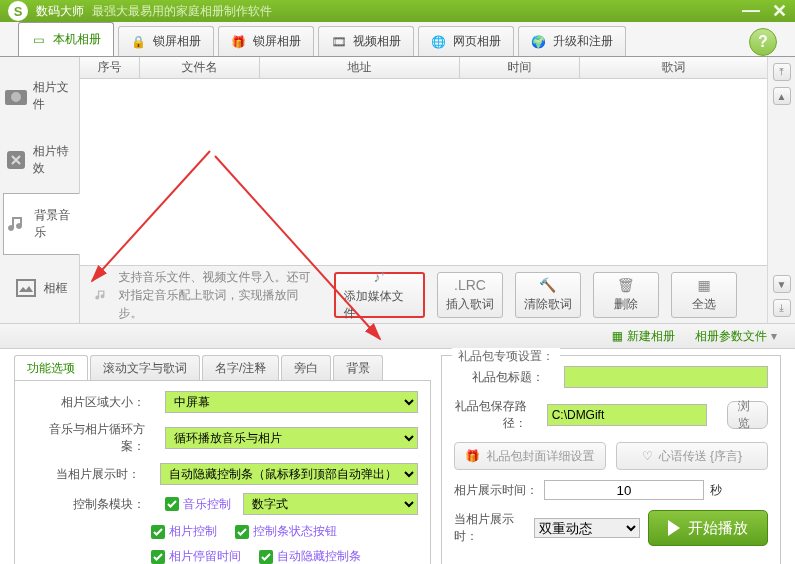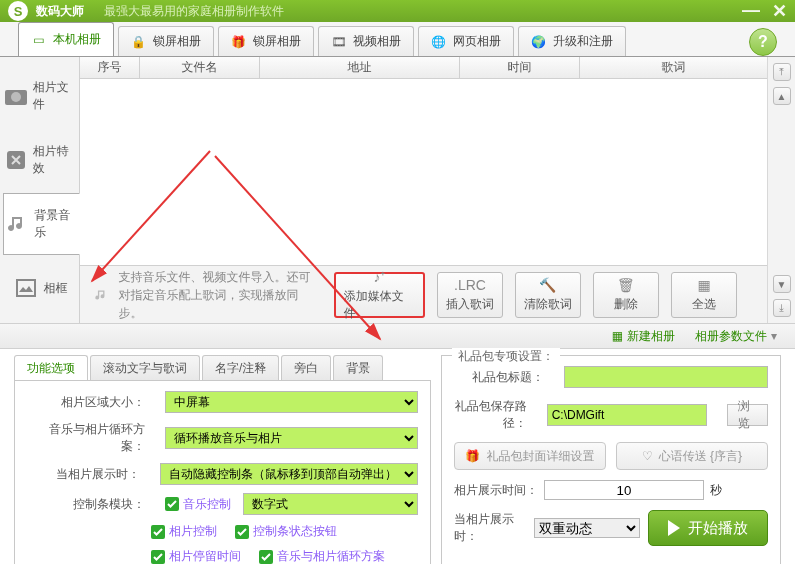--- a/index.html
+++ b/index.html
@@ -1,20 +1,20 @@
 <!DOCTYPE html>
 <html><head>
 <meta charset="utf-8">
 <style>
 html,body{margin:0;padding:0;font-family:"Microsoft YaHei","SimSun",sans-serif;font-size:12px;color:#333;background:#fff}
 *{box-sizing:border-box}
 .window{width:795px;height:564px;background:#fff;display:flex;flex-direction:column;position:relative;overflow:hidden}
 .titlebar{height:28px;background:linear-gradient(#84c22e,#6fa827);display:flex;align-items:center;color:#fff;padding:0 8px}
 .titlebar .logo{width:20px;height:20px;background:#fff;border-radius:50%;margin-right:8px;display:flex;align-items:center;justify-content:center;color:#6fa827;font-weight:bold;font-size:13px}
-.titlebar .title{font-weight:bold;margin-right:20px}
+.titlebar .title{font-weight:normal;margin-right:8px}
 .titlebar .sub{color:#d8efb8}
 .titlebar .wc{margin-left:auto;display:flex;gap:12px;font-size:18px;font-weight:bold;cursor:pointer}
 .titlebar .wc span{opacity:.9}
 .tbar-gap{height:10px;background:#f5f5f5}
 .tabrow{height:36px;display:flex;align-items:flex-end;padding:0 18px;background:#f5f5f5;position:relative}
 .tab{border:1px solid #c0c0c0;border-bottom:none;background:linear-gradient(#fafafa,#ececec);display:flex;align-items:center;gap:6px;padding:0 12px;height:30px;margin-right:4px;border-radius:3px 3px 0 0;cursor:pointer;color:#444}
 .tab.active{background:#fff;height:34px;color:#2e8b00;border-color:#9a9a9a}
 .tab .ic{width:16px;height:16px;display:inline-flex;align-items:center;justify-content:center}
 .help{margin-left:auto;width:28px;height:28px;border-radius:50%;background:linear-gradient(#bfe38e,#8ec748);color:#fff;font-weight:bold;display:flex;align-items:center;justify-content:center;font-size:16px;border:1px solid #6fa827;cursor:pointer}
 .body{flex:1;border-top:1px solid #9a9a9a;background:#fff;display:flex;flex-direction:column;position:relative}
@@ -47,21 +47,21 @@
 .frow label{width:118px;text-align:right;color:#555}
 .frow select,.frow input[type=text]{flex:1;height:22px;border:1px solid #b8b8b8;background:#bef264;font-size:12px;padding:0 4px}
 .frow select{appearance:auto}
 .chkline{display:flex;align-items:center;gap:18px;padding-left:124px;flex-wrap:wrap}
 .chk{display:flex;align-items:center;gap:4px;color:#8b5cf6}
 .chk svg{width:14px;height:14px}
 .giftbox{width:340px;border:1px solid #c8c8c8;padding:10px 12px;display:flex;flex-direction:column;gap:10px;position:relative}
 .giftbox .legend{position:absolute;top:-8px;left:10px;background:#fff;padding:0 6px;color:#666}
 .giftbox .frow label{width:90px}
 .giftbox input[type=text]{width:160px}
-.giftbox .bbtn{height:22px;padding:0 10px;border:1px solid #c0c0c0;background:linear-gradient(#fafafa,#eaeaea);border-radius:0;cursor:pointer;display:inline-flex;align-items:center;color:#777}
+.giftbox .bbtn{height:28px;padding:0 10px;border:1px solid #c0c0c0;background:linear-gradient(#fafafa,#eaeaea);border-radius:7px;cursor:pointer;display:inline-flex;align-items:center;color:#777}
 .gbtns{display:flex;gap:10px}
 .gbtn{flex:1;height:28px;border:1px solid #c8c8c8;border-radius:4px;background:linear-gradient(#fafafa,#ececec);display:flex;align-items:center;justify-content:center;gap:6px;color:#999;cursor:pointer}
 .playbtn{height:36px;background:linear-gradient(#8ac53e,#5fa21f);border:1px solid #4a8a12;border-radius:5px;color:#fff;font-size:15px;display:flex;align-items:center;justify-content:center;gap:8px;cursor:pointer}
 .playbtn .tri{width:0;height:0;border-left:12px solid #fff;border-top:8px solid transparent;border-bottom:8px solid transparent}
 .disprow{display:flex;align-items:center;gap:6px}
 .disprow label{color:#555}
 .disprow input{width:44px;height:20px;border:1px solid #b8b8b8;text-align:center}
 .disprow select{height:20px;border:1px solid #b8b8b8;width:120px}
 svg.arrows{position:absolute;left:80px;top:64px;pointer-events:none}
 </style>
@@ -261,21 +261,21 @@
                   <rect width="14" height="14" fill="#2faa2f" rx="2"></rect>
                   <path d="M3 7l2.5 2.5L11 4" stroke="#fff" stroke-width="2" fill="none"></path>
                 </svg>
                 <span>相片停留时间</span>
               </span>
             <span class="chk">
                 <svg viewBox="0 0 14 14">
                   <rect width="14" height="14" fill="#2faa2f" rx="2"></rect>
                   <path d="M3 7l2.5 2.5L11 4" stroke="#fff" stroke-width="2" fill="none"></path>
                 </svg>
-                <span>音乐与相片循环方案</span>
+                <span>自动隐藏控制条</span>
               </span>
           </div>
         </div>
       </div>
 
       <div class="giftbox">
         <div class="legend">礼品包专项设置：</div>
         <div class="frow">
             <label>礼品包标题：</label>
             <input type="text" value="" style="">

